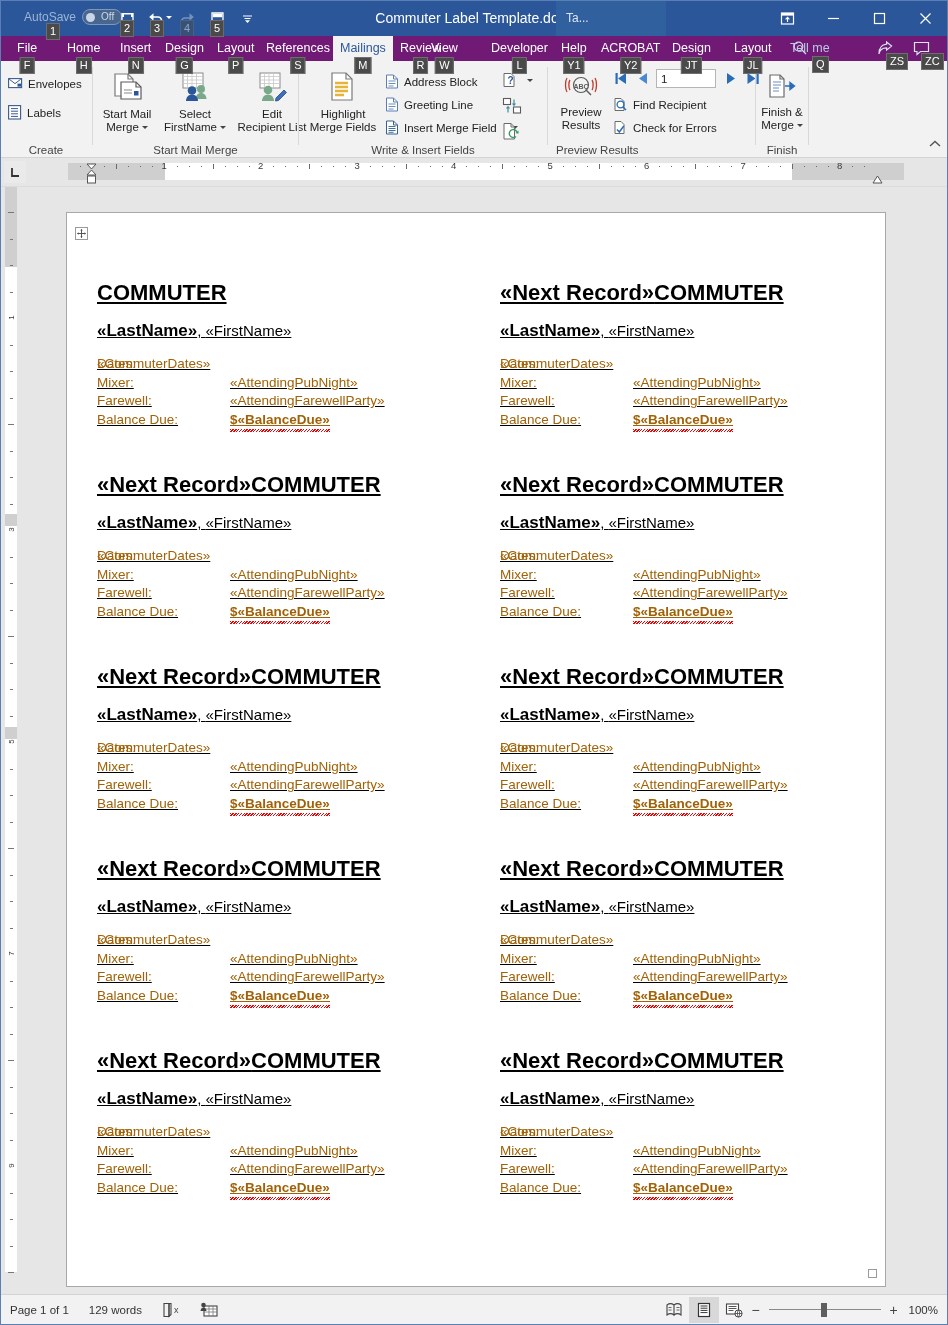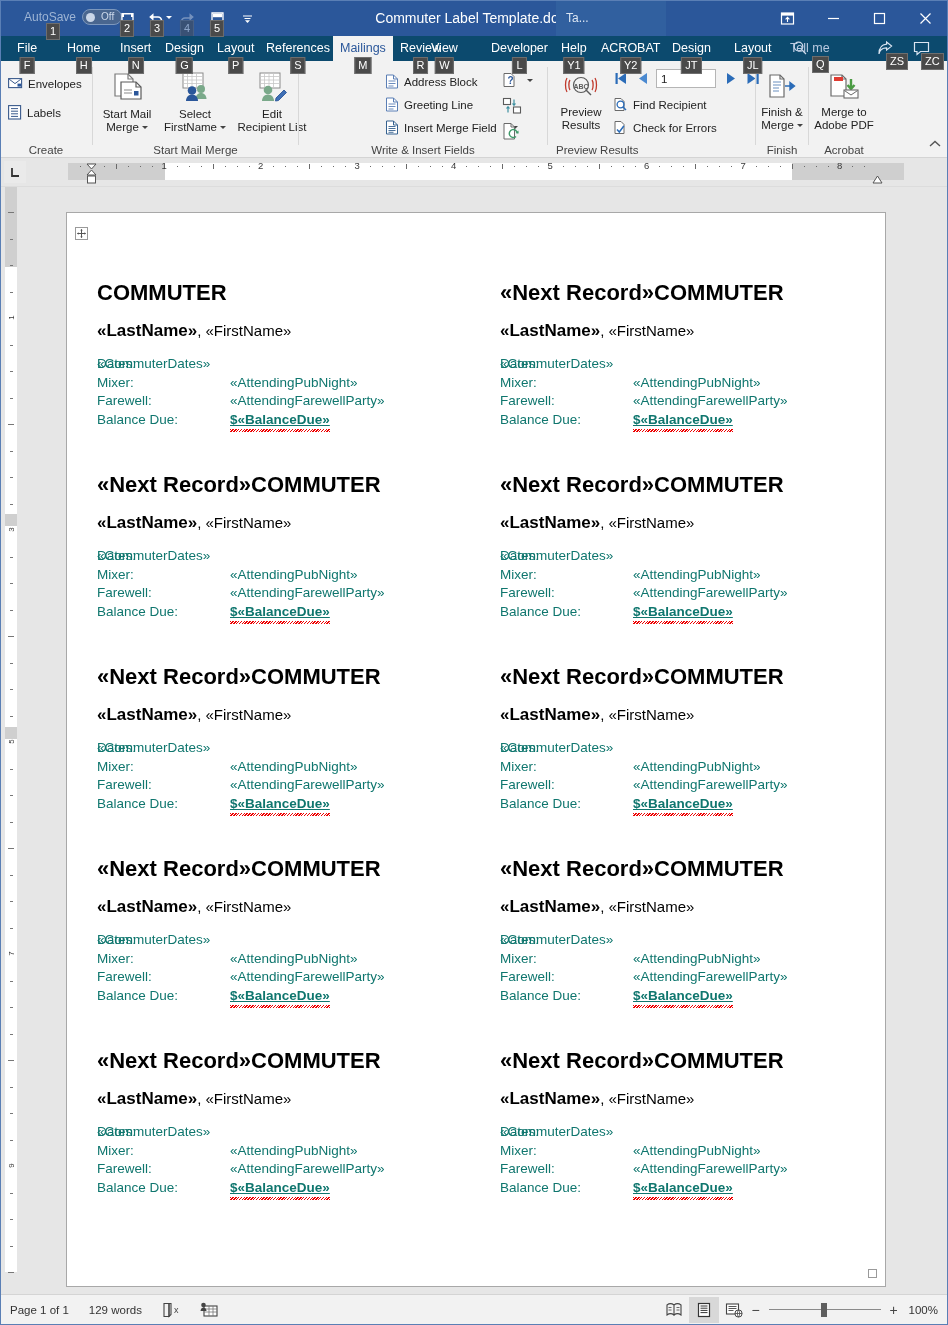--- a/index.html
+++ b/index.html
@@ -52,21 +52,21 @@
     background:#31609f; color:#dce6f3; font-size:12px;
     display:flex; align-items:center; padding-left:10px;
   }
   .win-btns { position:absolute; right:0; top:0; height:36px; display:flex; }
   .win-btn { width:46px; height:36px; display:flex; align-items:center; justify-content:center; }
   .win-btn svg { display:block; }
 
   
   .tabbar {
     position:absolute; left:0; top:36px; width:948px; height:25px;
-    background:#0c4a6e;
+    background:#701a75;
   }
   .tab {
     position:absolute; top:0; height:25px; line-height:25px;
     font-size:12.5px; color:#fff; text-align:center; padding:0 7px; white-space:nowrap;
   }
   .tab.active { background:#f2f2f2; color:#2b579a; }
   .tab .keytip { left:50%; transform:translateX(-50%); top:21px; }
   .tellme {
     position:absolute; top:0; height:25px; line-height:25px; font-size:12.5px;
     color:#b9c9e0; left:790px; white-space:nowrap;
@@ -143,28 +143,28 @@
   }
   .table-handle {
     position:absolute; left:8px; top:14px; width:13px; height:13px;
     border:1px solid #9a9a9a; background:#fff; display:flex;align-items:center;justify-content:center;
   }
   .table-resize {
     position:absolute; right:8px; bottom:8px; width:9px; height:9px;
     border:1px solid #9a9a9a; background:#fff;
   }
   .labels { position:absolute; left:0; top:0; width:100%; height:100%; }
-  .label { position:absolute; width:395px; }
+  .label { position:absolute; width:395px;text-decoration:underline; }
   .lbl-title {
     font-family:"Liberation Sans", sans-serif; font-weight:bold; font-size:22px;
     color:#000; line-height:24px; white-space:nowrap;
   }
   .lbl-name { margin-top:17px; font-size:15px; color:#000; line-height:17px; }
   .lbl-name b { font-weight:bold; font-size:17px; }
-  .lbl-rows { margin-top:16px; font-size:13.5px; color:#0f766e; line-height:18.7px; }
+  .lbl-rows { margin-top:16px; font-size:13.5px; color:#a16207; line-height:18.7px; }
   .lbl-row { display:flex; }
   .lbl-row .k { width:0; flex:0 0 auto; }
   .lbl-row .k.w { flex:0 0 133px; }
   .bal { font-weight:bold; text-decoration:underline; position:relative; }
   .squiggle {
     position:absolute; left:0; right:0; bottom:-2px; height:3px;
     background-image:repeating-linear-gradient(135deg,#e00 0 1px,transparent 1px 2px);
   }
 
   
@@ -373,20 +373,31 @@
             </svg>
         </span>
         <span>Edit</span><br>
         <span>Recipient List</span>
       </div>
       <div class="rgroup-label">Start Mail Merge</div>
     </div>
     <div class="rsep" style="left:298px;"></div>
 
     <div class="rgroup" style="left:299px; width:248px;">
+      <div class="bigbtn" style="left:4px; top:10px; width:80px;">
+        <span class="ico">
+          <svg width="30" height="32" viewBox="0 0 30 32">
+              <path d="M4 2h14l6 6v21H4z" fill="#fff" stroke="#7a7a7a" stroke-width="1.2"></path>
+              <path d="M18 2v6h6" fill="none" stroke="#7a7a7a" stroke-width="1.2"></path>
+              <path d="M7 12h13M7 16h13M7 20h13M7 24h9" stroke="#e8b33a" stroke-width="2.4"></path>
+            </svg>
+        </span>
+        <span>Highlight</span><br>
+        <span>Merge Fields</span>
+      </div>
 
       <div class="smallbtn" style="left:86px; top:13px;">
         <svg width="14" height="15" viewBox="0 0 14 15">
             <path d="M1.5 1h7l4 4v9h-11z" fill="#fff" stroke="#5b7fb5" stroke-width="1"></path>
             <path d="M8.5 1v4h4" fill="none" stroke="#5b7fb5" stroke-width="1"></path>
             <path d="M3.5 7h7M3.5 9.5h7M3.5 12h5" stroke="#5b7fb5" stroke-width=".9"></path>
           </svg>
         <span>Address Block</span>
       </div>
       <div class="smallbtn" style="left:86px; top:36px;">
@@ -503,37 +514,20 @@
               <path d="M20 13h8M25 9.5 29.5 13 25 16.5z" fill="#2b6cb8" stroke="#2b6cb8" stroke-width="1.4"></path>
             </svg>
         </span>
         <span>Finish &amp;</span><br>
         <span>Merge</span><span class="caret"></span>
       </div>
       <div class="rgroup-label">Finish</div>
     </div>
     <div class="rsep" style="left:808px;"></div>
 
-    <div class="rgroup" style="left:809px; width:70px;">
-      <div class="bigbtn" style="left:0; top:12px; width:70px;">
-        <span class="ico">
-          <svg width="34" height="28" viewBox="0 0 34 28">
-              <path d="M4 2h11l4 4v17H4z" fill="#fff" stroke="#6a6a6a" stroke-width="1.2"></path>
-              <path d="M15 2v4h4" fill="none" stroke="#6a6a6a" stroke-width="1.2"></path>
-              <rect x="7" y="4" width="9" height="4" fill="#e03b32"></rect>
-              <path d="M24 6v9M20.5 12 24 16l3.5-4" fill="none" stroke="#4a9b42" stroke-width="2.4"></path>
-              <rect x="17" y="17" width="14" height="8" fill="#fff" stroke="#6a6a6a" stroke-width="1.1"></rect>
-              <path d="m17.5 17.6 6.5 4.4 6.5-4.4" fill="none" stroke="#6a6a6a" stroke-width="1"></path>
-            </svg>
-        </span>
-        <span>Merge to</span><br>
-        <span>Adobe PDF</span>
-      </div>
-      <div class="rgroup-label">Acrobat</div>
-    </div>
 
     <div class="collapse-ribbon">
       <svg width="14" height="12" viewBox="0 0 14 12">
           <path d="M2 8 7 3.5 12 8" fill="none" stroke="#555" stroke-width="1.4"></path>
         </svg>
     </div>
   </div>
 
   <div class="hruler">
     <div class="tabsel">

